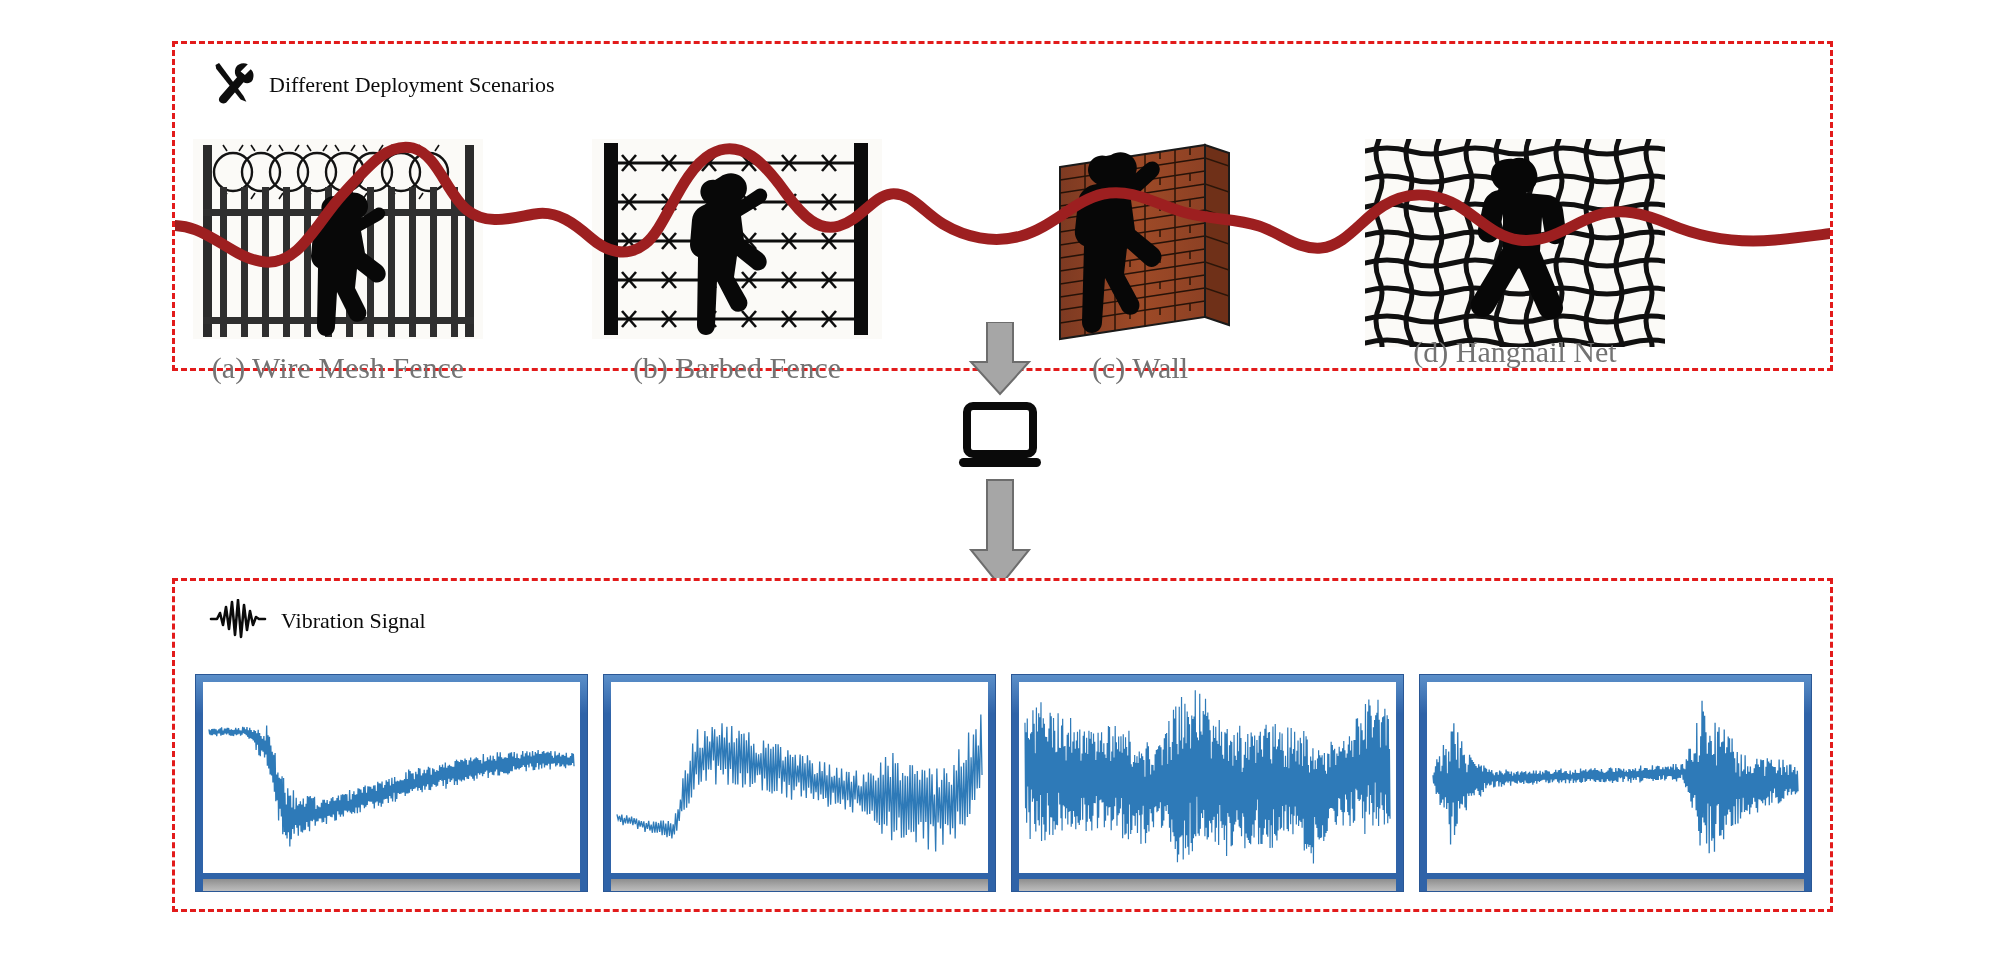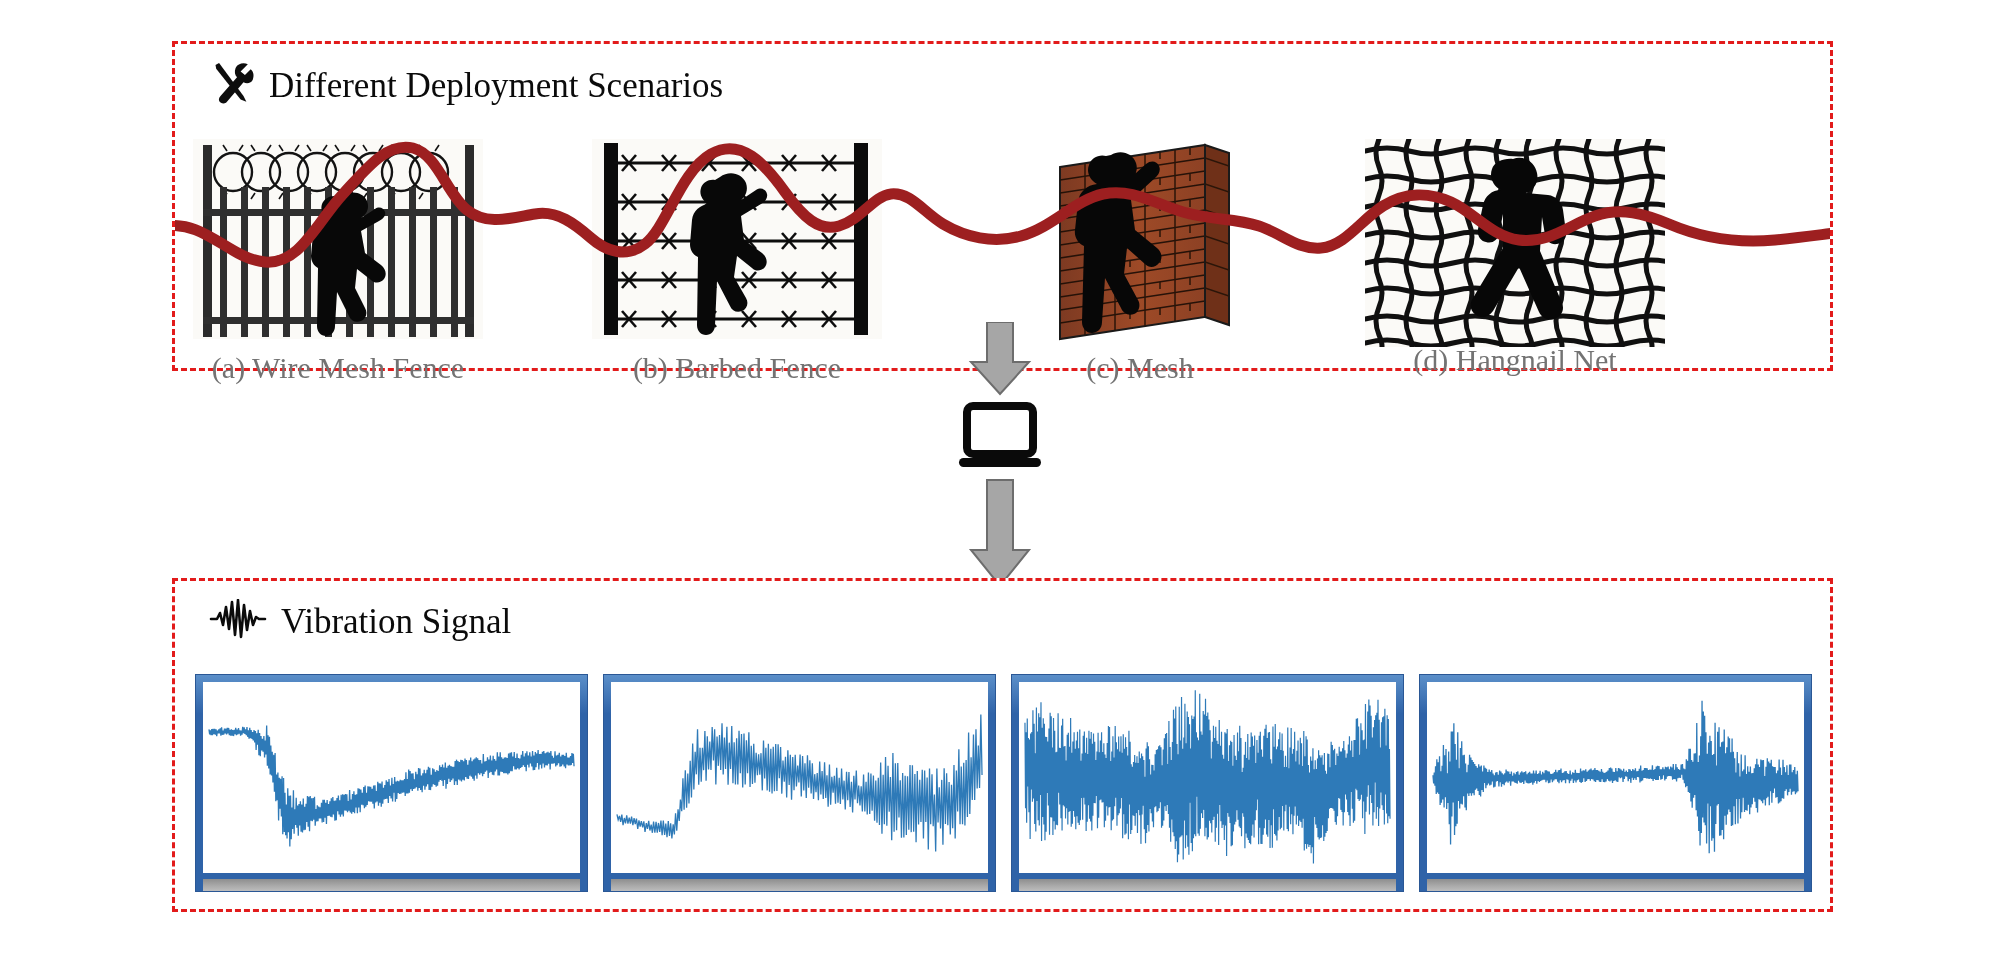--- a/index.html
+++ b/index.html
@@ -24,21 +24,21 @@
   #signal-panel{left:172px;top:578px;width:1661px;height:140px;}
   
   #signal-panel{top:578px;height:140px;}
   #signal-panel{height:140px;}
 
   
   .panel-head{
     position:absolute;display:flex;align-items:center;gap:14px;
   }
   .panel-head .head-label{
-    font-size:35px;color:#0b0b0b;line-height:1;white-space:nowrap;
+    font-size:22px;color:#0b0b0b;line-height:1;white-space:nowrap;
     font-family:"Liberation Serif","DejaVu Serif",serif;
   }
   .head-icon{display:block;}
 
   
   .scenario-row{
     position:absolute;left:0;top:0;width:100%;height:100%;
   }
   .scenario{
     position:absolute;top:95px;
@@ -322,21 +322,21 @@
               <line x1="190" y1="97" x2="214" y2="105"></line>
               <line x1="190" y1="123" x2="214" y2="131"></line>
               <line x1="190" y1="149" x2="214" y2="157"></line>
             </g>
 
             <g fill="#070707">
               <path d="M96 16 c9 -6 22 -2 25 8 c3 9 -3 17 -10 19 l20 -18 c5 -4 11 -3 13 2 c2 4 0 9 -4 12 l-24 22 l4 30 l22 18 c5 4 6 11 2 15 c-4 5 -10 5 -14 1 l-18 -16 l-3 26 l14 26 c3 5 1 12 -4 14 c-6 2 -11 -1 -13 -6 l-16 -30 l-3 44 c0 7 -5 11 -10 11 c-6 0 -10 -5 -10 -11 l2 -76 c-6 -3 -10 -9 -9 -16 l3 -28 c1 -10 9 -17 19 -18 c-7 -4 -11 -12 -8 -19 c2 -7 10 -11 17 -9 z"></path>
             </g>
           </svg>
         </div>
-        <div class="caption" style="top:212px;">(c) Mesh</div>
+        <div class="caption" style="top:212px;">(c) Wall</div>
       </div>
 
       <div class="scenario" style="left:1190px;width:300px;">
         <div class="scene-img" style="width:300px;height:208px;">
           <svg width="300" height="208" viewBox="0 0 300 208">
             <rect width="300" height="208" fill="#fbfaf7"></rect>
 
             <g stroke="#101010" stroke-width="5" fill="none" stroke-linecap="round">
               <path d="M0 12 Q22 6 44 12 T88 12 T132 12 T176 12 T220 12 T264 12 T308 12"></path>
               <path d="M0 40 Q22 34 44 40 T88 40 T132 40 T176 40 T220 40 T264 40 T308 40"></path>
@@ -357,21 +357,21 @@
               <path d="M224 0 Q218 14 224 28 T224 56 T224 84 T224 112 T224 140 T224 168 T224 196 T224 212"></path>
               <path d="M254 0 Q248 14 254 28 T254 56 T254 84 T254 112 T254 140 T254 168 T254 196 T254 212"></path>
               <path d="M284 0 Q278 14 284 28 T284 56 T284 84 T284 112 T284 140 T284 168 T284 196 T284 212"></path>
             </g>
 
             <g fill="#070707">
               <path d="M148 20 c11 -4 22 3 24 14 c2 9 -3 17 -11 20 l22 2 c8 1 14 7 15 15 l3 22 c1 6 -3 11 -9 12 c-6 1 -11 -3 -12 -9 l-3 -18 l-2 34 l22 52 c3 7 -1 14 -8 16 c-6 2 -12 -1 -15 -7 l-20 -45 l-26 44 c-4 6 -11 8 -17 4 c-6 -4 -7 -11 -3 -17 l30 -50 l0 -34 l-4 20 c-1 6 -7 10 -13 8 c-6 -1 -9 -7 -8 -13 l5 -24 c2 -9 9 -15 18 -15 c-8 -4 -12 -13 -9 -21 c2 -7 12 -11 21 -10 z"></path>
             </g>
           </svg>
         </div>
-        <div class="caption" style="top:204px;">(d) Hangnail Net</div>
+        <div class="caption" style="top:196px;">(d) Hangnail Net</div>
       </div>
     </div>
 
     <svg id="wave-layer" viewBox="0 0 1655 324" preserveAspectRatio="none">
       <path d="M-10 182
                C 30 176, 55 215, 90 218
                C 125 221, 142 178, 168 150
                C 192 124, 212 98, 238 104
                C 262 110, 272 150, 292 166
                C 312 182, 336 174, 360 170

